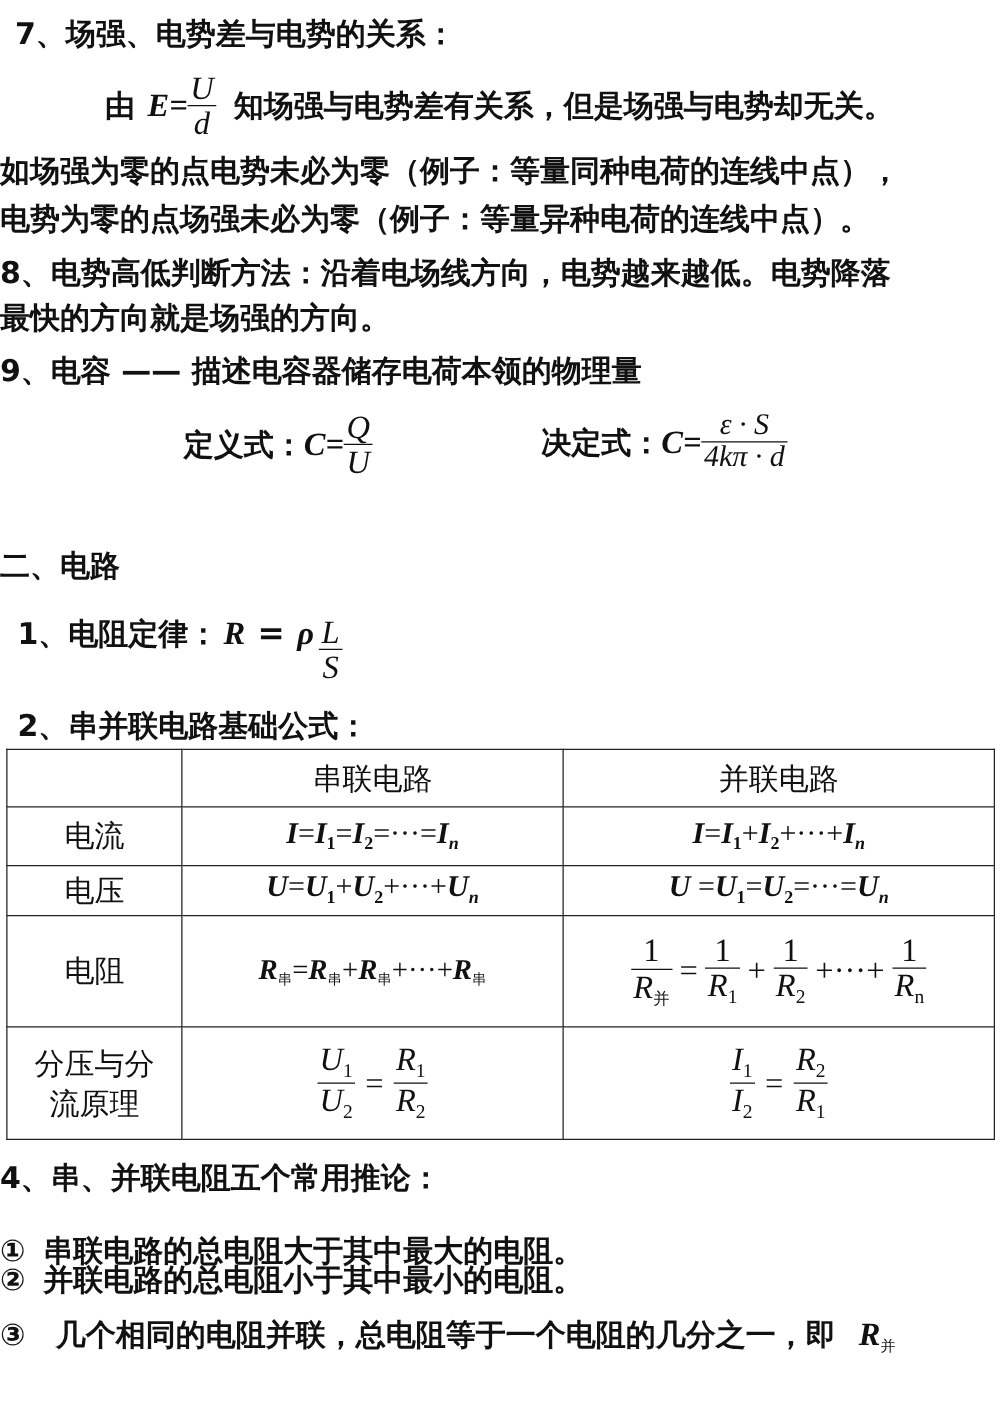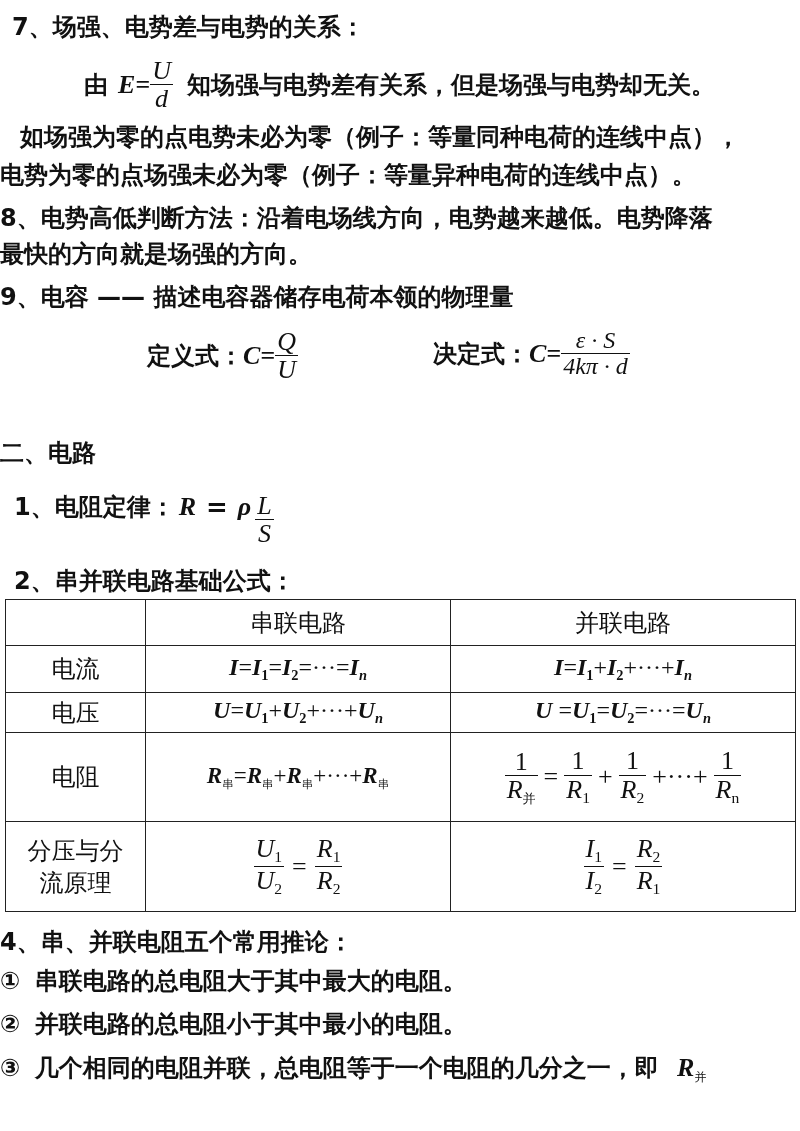--- a/index.html
+++ b/index.html
@@ -38,21 +38,21 @@
   <span class="bold" style="font-size:24px;">由</span>
   <span class="math bold" style="margin-left:10px; font-size:26px;">E=</span>
   <span class="frac" style="font-size:26px;">
     <span class="num">U</span>
     <span class="bar"></span>
     <span class="den">d</span>
   </span>
   <span class="bold" style="margin-left:14px;">知场强与电势差有关系，但是场强与电势却无关。</span>
 </div>
 
-<div class="abs txt bold" style="left:0px; top:122px;padding-left:20px;">如场强为零的点电势未必为零（例子：等量同种电荷的连线中点），</div>
+<div class="abs txt bold" style="left:0px; top:122px;">如场强为零的点电势未必为零（例子：等量同种电荷的连线中点），</div>
 <div class="abs txt bold" style="left:0px; top:160px;">电势为零的点场强未必为零（例子：等量异种电荷的连线中点）。</div>
 
 <div class="abs txt bold" style="left:0px; top:203px;">8、电势高低判断方法：沿着电场线方向，电势越来越低。电势降落</div>
 <div class="abs txt bold" style="left:0px; top:239px;">最快的方向就是场强的方向。</div>
 
 <div class="abs txt bold" style="left:0px; top:282px;">9、电容 —— 描述电容器储存电荷本领的物理量</div>
 
 <div class="abs txt" style="left:115px; top:328px; display:flex; align-items:center;margin-left:32px;">
   <span class="bold">定义式：</span>
   <span class="math bold" style="font-size:26px;">C=</span>
@@ -186,25 +186,25 @@
               <span class="den"><span>R</span><sub class="s">1</sub></span>
             </span>
       </span>
     </td>
   </tr>
 </tbody>
   </table>
 
 <div class="abs txt bold" style="left:0px; top:927px;">4、串、并联电阻五个常用推论：</div>
 
-<div class="abs txt bold" style="left:0px; top:966px;">
+<div class="abs txt bold" style="left:0px; top:986px;">
   <span>①</span>
   <span style="margin-left:6px;">串联电路的总电阻大于其中最大的电阻。</span>
 </div>
 <div class="abs txt bold" style="left:0px; top:1009px;">
   <span>②</span>
   <span style="margin-left:6px;">并联电路的总电阻小于其中最小的电阻。</span>
 </div>
 <div class="abs txt bold" style="left:0px; top:1053px;">
   <span>③</span>
-  <span style="margin-left:6px;">几个相同的电阻并联，总电阻等于一个电阻的几分之一，即</span>
+  <span style="margin-left:16px;">几个相同的电阻并联，总电阻等于一个电阻的几分之一，即</span>
   <span class="math" style="margin-left:10px; font-size:26px;">R</span><sub class="cn" style="font-weight:normal">并</sub>
 </div>
 
 </body></html>

